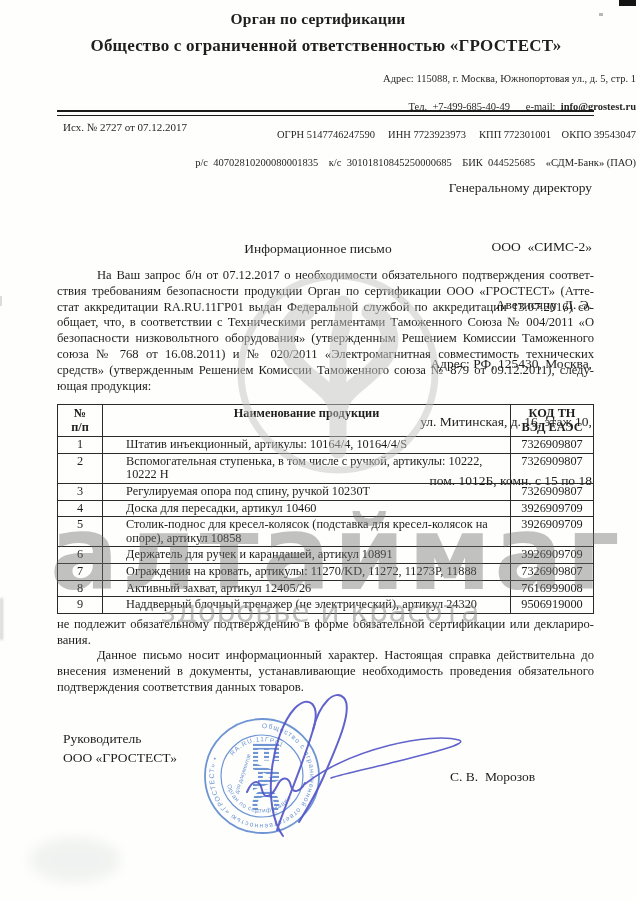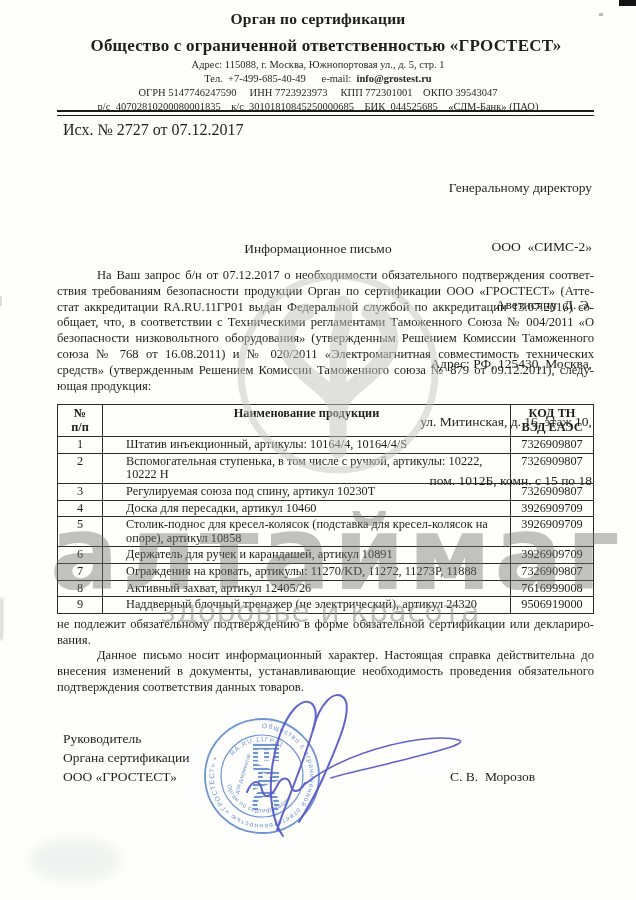--- a/index.html
+++ b/index.html
@@ -4,26 +4,26 @@
 <style>
   html,body{margin:0;padding:0;background:#e8e8e8;}
   .page{position:relative;width:636px;height:900px;margin:0 auto;background:#fefefc;
         font-family:"Liberation Serif", serif;color:#1e1e1e;overflow:hidden;}
   .pre{white-space:pre-wrap;}
 
   
   .hdr{position:absolute;top:10px;left:0;right:0;text-align:center;}
   .hdr-dept{font-size:15.5px;font-weight:bold;letter-spacing:.2px;}
   .hdr-company{font-size:17px;font-weight:bold;margin-top:8px;letter-spacing:.2px;padding-left:16px;}
-  .hdr-small{font-size:10.5px;margin-top:3px;color:#262626;}
+  .hdr-small{font-size:10.5px;margin-top:17px;color:#262626;text-align:right;}
   .hdr-small b{font-weight:bold;}
   .rule{position:absolute;left:57px;width:537px;top:110px;height:3px;
         border-top:2.5px solid #1c1c1c;border-bottom:1px solid #1c1c1c;}
 
-  .outgoing{position:absolute;top:121px;left:63px;font-size:16px;}
+  .outgoing{position:absolute;top:121px;left:63px;font-size:11px;}
 
   .recipient{position:absolute;top:139px;right:44px;text-align:right;
              font-size:13.5px;line-height:19.5px;}
 
   .title{position:absolute;top:241px;left:0;right:0;text-align:center;font-size:13.5px;}
 
   .para{position:absolute;left:57px;width:537px;font-size:12.6px;line-height:15.8px;}
   .para .ln{height:15.8px;overflow:hidden;}
   .j{text-align:justify;text-align-last:justify;}
   .indent{text-indent:40px;}
@@ -130,21 +130,21 @@
             <td class="name">Штатив инъекционный, артикулы: 10164/4, 10164/4/S</td>
             <td class="col-code">7326909807</td>
           </tr>
         <tr>
             <td class="col-num">2</td>
             <td class="name">Вспомогательная ступенька, в том числе с ручкой, артикулы: 10222, 10222 Н</td>
             <td class="col-code">7326909807</td>
           </tr>
         <tr>
             <td class="col-num">3</td>
-            <td class="name">Регулируемая союза под спину, артикул 10230Т</td>
+            <td class="name">Регулируемая опора под спину, ручкой 10230Т</td>
             <td class="col-code">7326909807</td>
           </tr>
         <tr>
             <td class="col-num">4</td>
             <td class="name">Доска для пересадки, артикул 10460</td>
             <td class="col-code">3926909709</td>
           </tr>
         <tr>
             <td class="col-num">5</td>
             <td class="name">Столик-поднос для кресел-колясок (подставка для кресел-колясок на опоре), артикул 10858</td>
@@ -180,21 +180,20 @@
   </div>
 
   <div class="para" id="p3">
     <div class="ln j indent">Данное письмо носит информационный характер. Настоящая справка действительна до</div>
     <div class="ln j">внесения изменений в документы, устанавливающие необходимость проведения обязательного</div>
     <div class="ln">подтверждения соответствия данных товаров.</div>
   </div>
 
   <div class="sig-left">
     <div>Руководитель</div>
-    <div>Органа сертификации</div>
     <div>ООО «ГРОСТЕСТ»</div>
   </div>
   <div class="signer pre">С. В.  Морозов</div>
 
   <svg class="stampsvg" width="310" height="205" viewBox="0 0 310 205">
     <defs>
       <pattern id="hatch" width="4" height="4" patternUnits="userSpaceOnUse" patternTransform="rotate(90)">
         <rect width="4" height="2.1" fill="#5b87ce"></rect>
       </pattern>
       <path id="ringPath" d="M 79 40 A 48 48 0 1 1 78.9 40" fill="none"></path>

